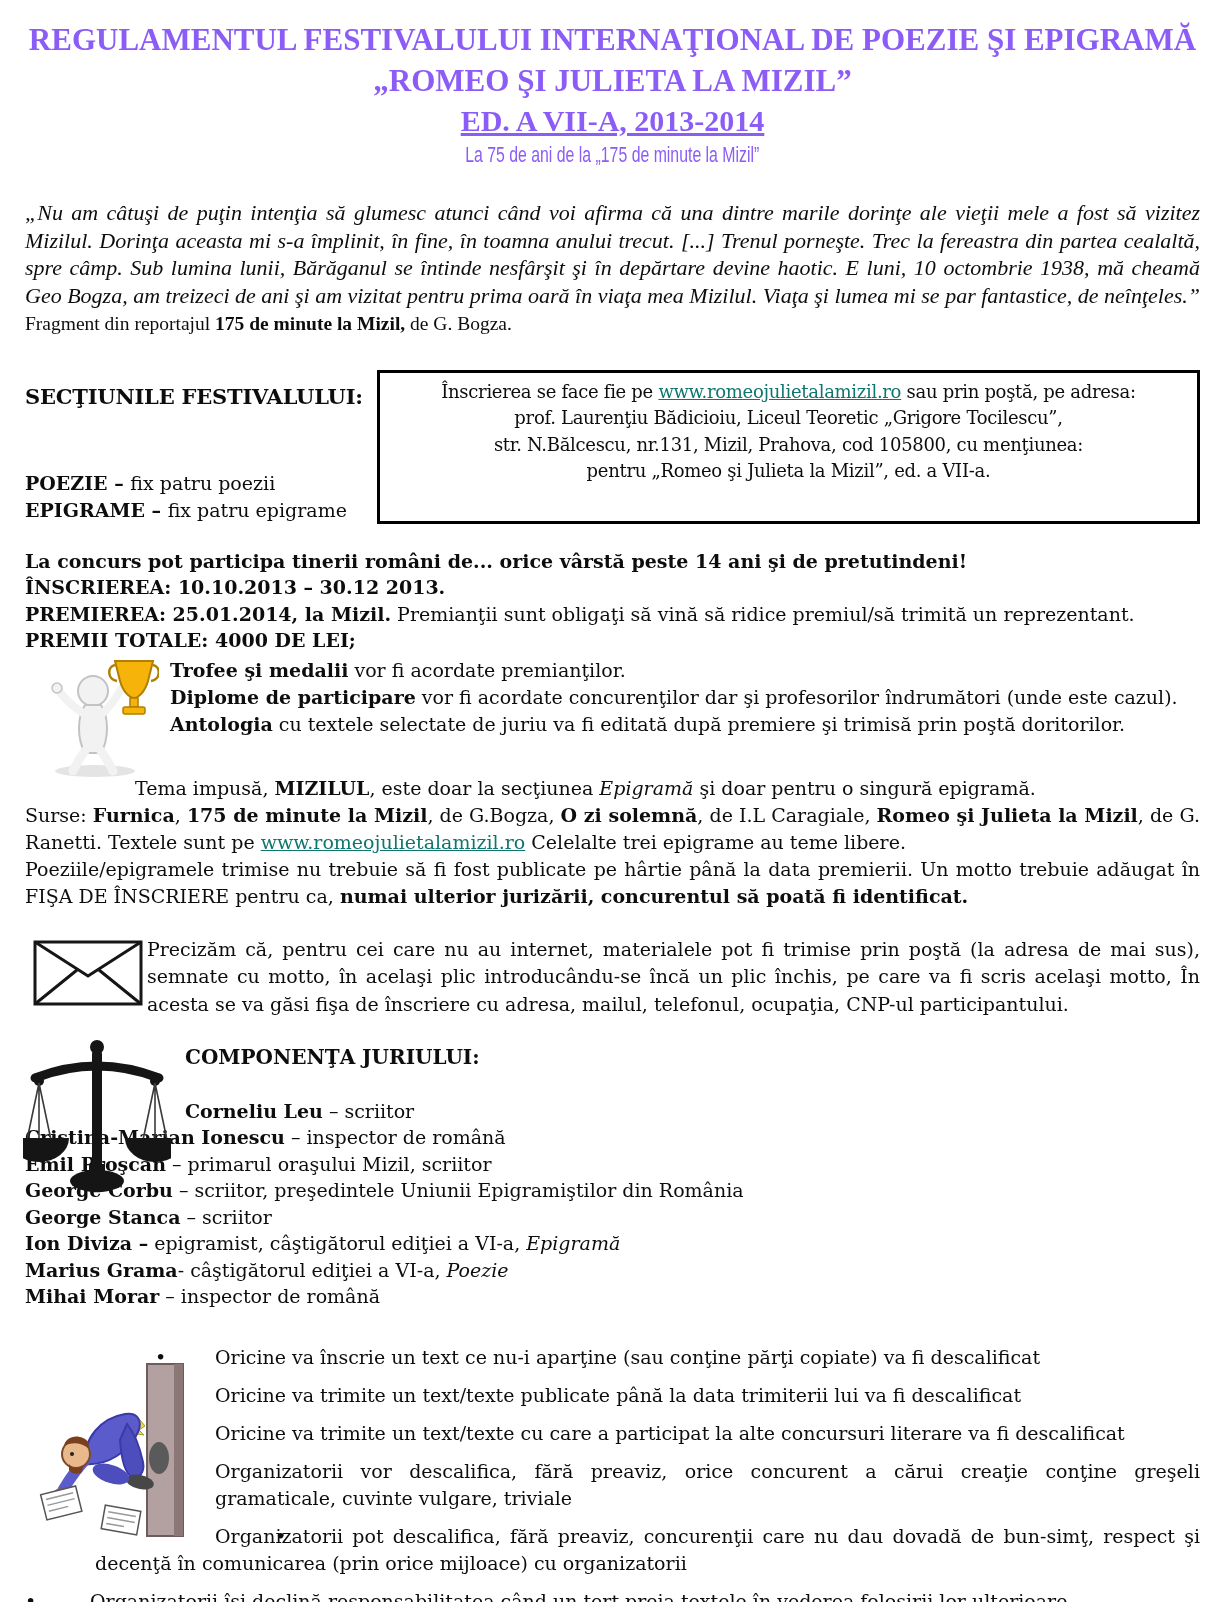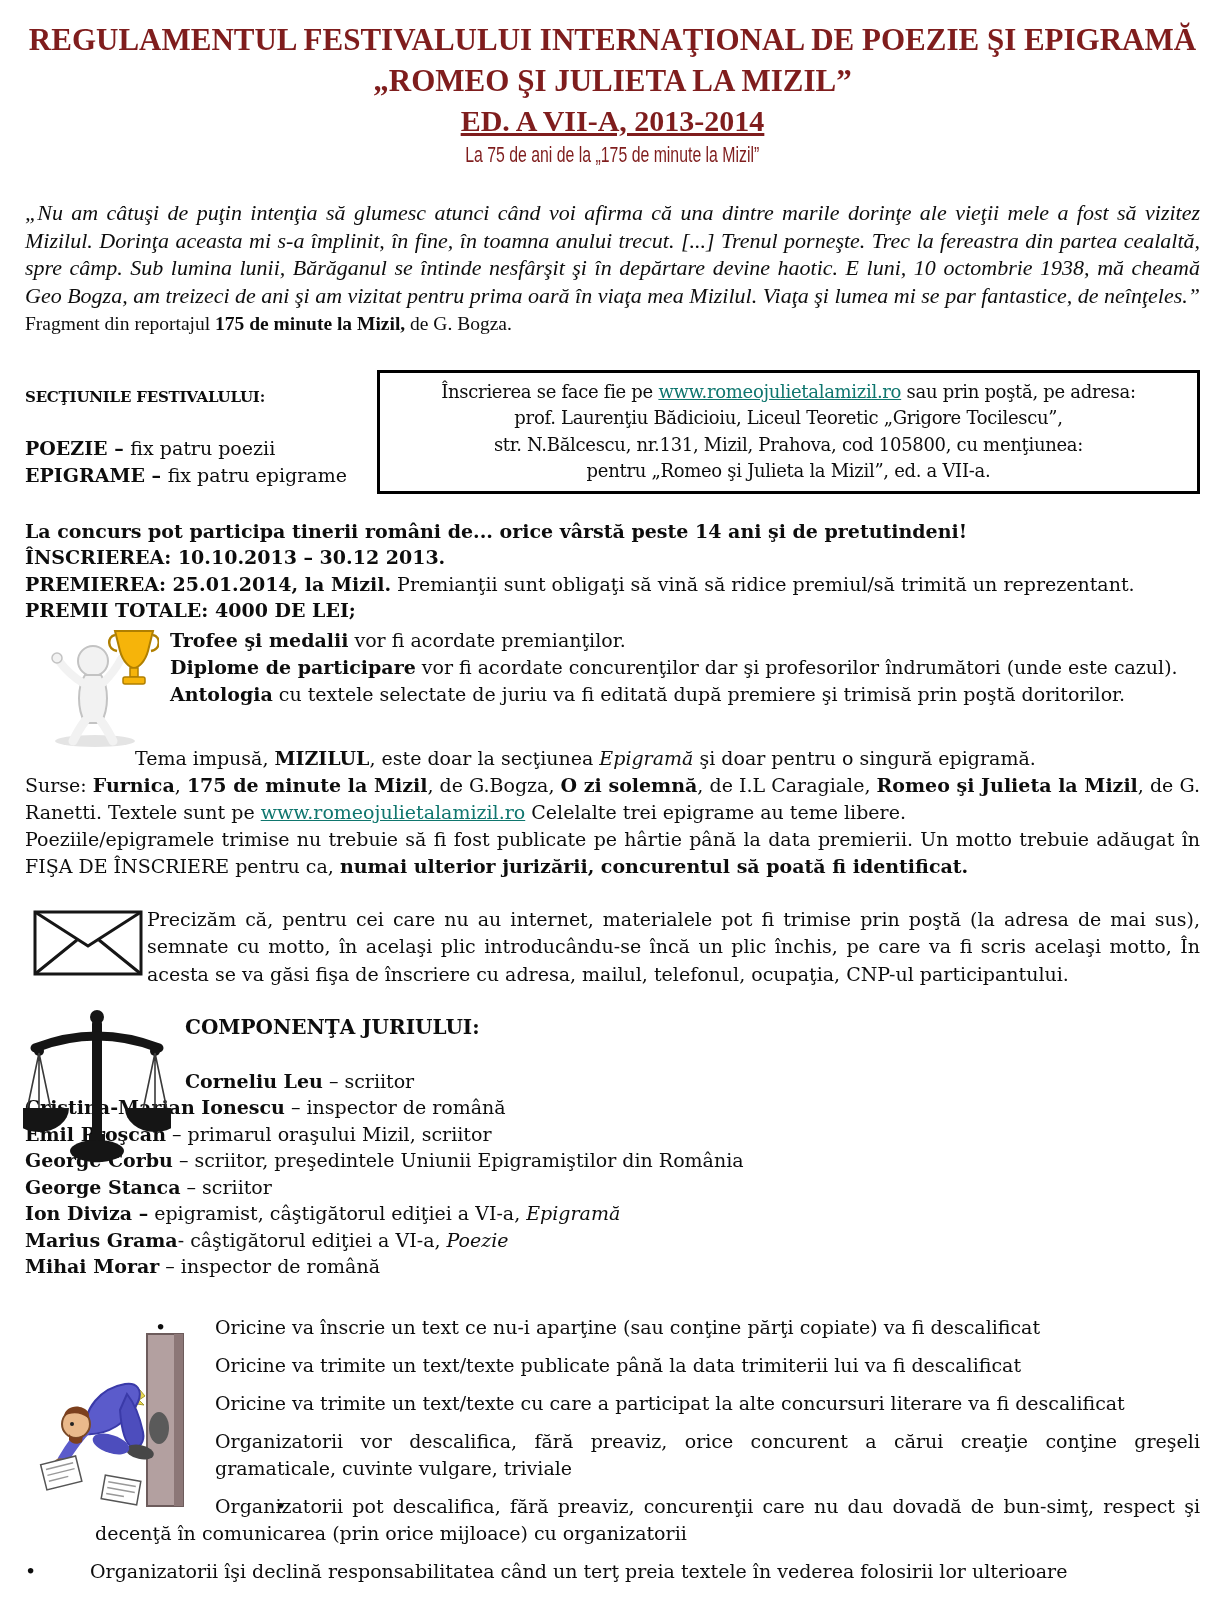--- a/index.html
+++ b/index.html
@@ -13,21 +13,21 @@
     font-family:"DejaVu Serif", serif;
     font-size:19px; line-height:26px;
     overflow:hidden;
   }
   .seg-normal { font-weight:normal; font-style:normal; }
   .seg-bold   { font-weight:bold; }
   .seg-italic { font-style:italic; }
   .seg-link   { color:#0f766e; text-decoration:underline; cursor:pointer; }
 
   
-  .title-block { text-align:center; font-family:"Liberation Serif", serif; font-weight:bold; color:#7f1d1d; }
+  .title-block { text-align:center; font-family:"Liberation Serif", serif; font-weight:bold; color:#8b5cf6; }
   .title-l1 { font-size:31px; line-height:40px; }
   .title-l2 { font-size:31px; line-height:41px; }
   .title-l3 { font-size:30px; line-height:39px;text-decoration:underline; }
   .subtitle-wrap { text-align:center; margin-top:2px; }
   .subtitle {
     display:inline-block;
     font-family:"Liberation Sans", sans-serif;
     font-size:22px; line-height:26px; font-weight:500;
     transform:scaleX(0.72); transform-origin:center;
     white-space:nowrap;
@@ -38,22 +38,22 @@
     margin-top:30px;
     text-align:justify;
     font-family:Liberation Serif, serif;
     font-size:22px; line-height:27.5px;
   }
   .quote .seg-normal, .quote .seg-bold { font-size:19.5px; }
 
   
   .section-row { display:flex; margin-top:32px; align-items:stretch; }
   .section-left { width:352px; flex:none; }
-  .section-heading { font-weight:bold; font-size:15px; letter-spacing:-0.2px; padding-top:14px; }
-  .section-items { margin-top:25px; }
+  .section-heading { font-weight:bold; font-size:21px; letter-spacing:-0.2px; padding-top:14px; }
+  .section-items { margin-top:60px; }
   .section-items .line { line-height:27px; }
   .inscription-box {
     flex:1;
     border:3px solid #000;
     padding:6px 8px;
     text-align:center;
     font-size:18px; line-height:26.5px;
     letter-spacing:-0.3px;
   }
 

